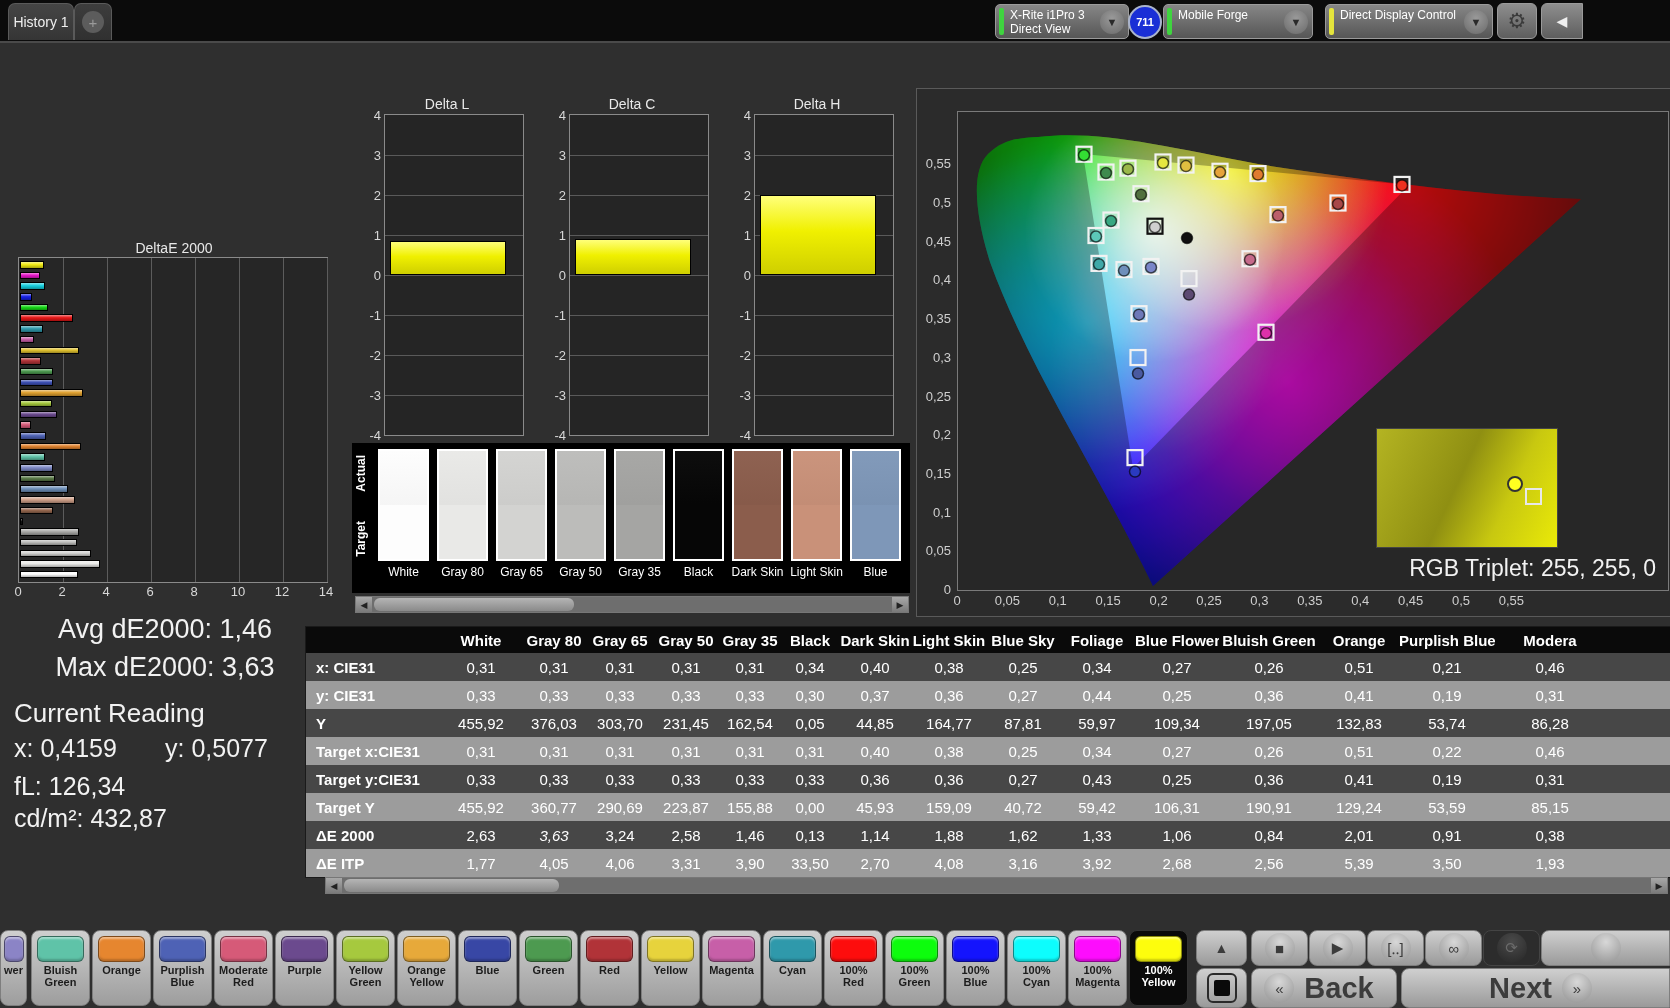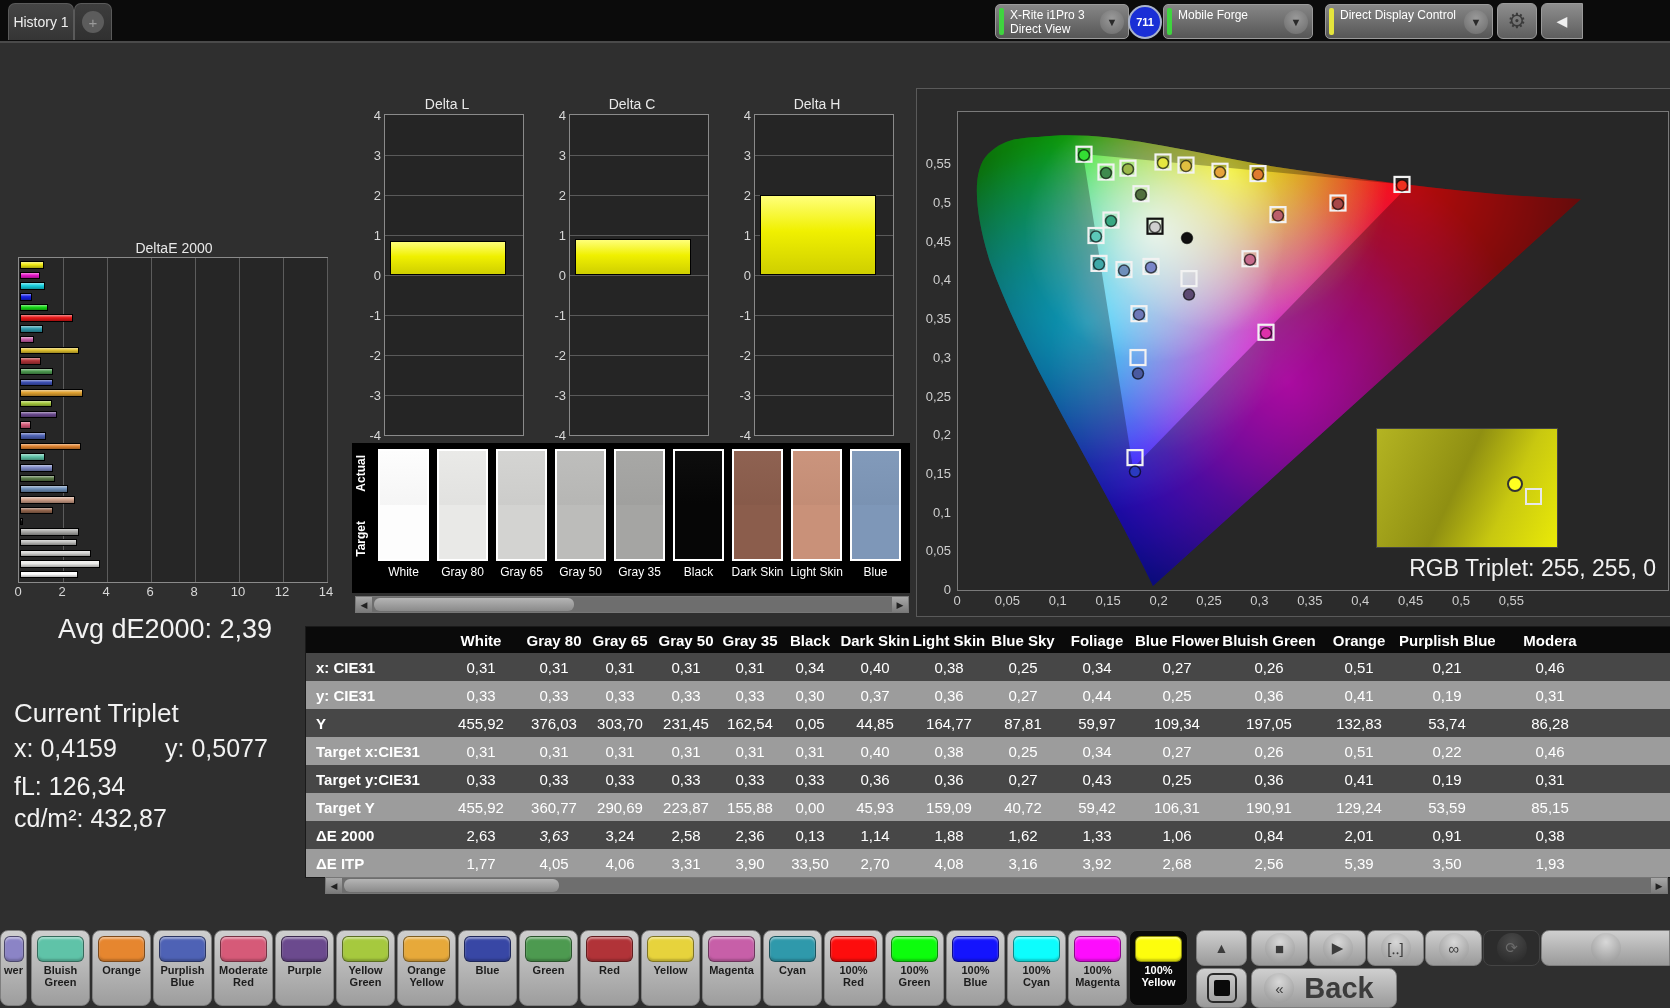--- a/index.html
+++ b/index.html
@@ -411,22 +411,23 @@
         <div class="cie-xtick" style="left: 292px; position: absolute;">0,25</div>
         <div class="cie-xtick" style="left: 342.4px; position: absolute;">0,3</div>
         <div class="cie-xtick" style="left: 392.8px; position: absolute;">0,35</div>
         <div class="cie-xtick" style="left: 443.2px; position: absolute;">0,4</div>
         <div class="cie-xtick" style="left: 493.6px; position: absolute;">0,45</div>
         <div class="cie-xtick" style="left: 544px; position: absolute;">0,5</div>
         <div class="cie-xtick" style="left: 594.4px; position: absolute;">0,55</div>
       </div>
   </div>
 
-  <div class="abs stat-big" style="left:20px;top:614px;">Avg dE2000: 2,39</div>
-  <div class="abs stat-left" style="left:14px;top:698px;font-size:26px;">Current Triplet</div>
+  <div class="abs stat-big" style="left:20px;top:614px;">Avg dE2000: 1,46</div>
+  <div class="abs stat-big" style="left:20px;top:652px;">Max dE2000: 3,63</div>
+  <div class="abs stat-left" style="left:14px;top:698px;font-size:26px;">Current Reading</div>
   <div class="abs stat-left" style="left:14px;top:734px;">x: 0,4159</div>
   <div class="abs stat-left" style="left:165px;top:734px;">y: 0,5077</div>
   <div class="abs stat-left" style="left:14px;top:772px;">fL: 126,34</div>
   <div class="abs stat-left" style="left:14px;top:804px;">cd/m²: 432,87</div>
 
   <div class="abs" id="dtable" style="left:305px;top:626px;width:1365px;height:250px;">
       <div class="trow head">
         <div class="tcell lbl" style="width: 135px;"></div>
         <div class="tcell" style="width: 80px;">White</div>
         <div class="tcell" style="width: 66px;">Gray 80</div>
@@ -551,21 +552,21 @@
         <div class="tcell" style="width: 80px;">129,24</div>
         <div class="tcell" style="width: 96px;">53,59</div>
         <div class="tcell" style="width: 110px;">85,15</div>
       </div>
       <div class="trow dark">
         <div class="tcell lbl" style="width: 135px;">ΔE 2000</div>
         <div class="tcell" style="width: 80px;">2,63</div>
         <div class="tcell" style="width: 66px; font-style: italic;">3,63</div>
         <div class="tcell" style="width: 66px;">3,24</div>
         <div class="tcell" style="width: 66px;">2,58</div>
-        <div class="tcell" style="width: 62px;">2,36</div>
+        <div class="tcell" style="width: 62px;">1,46</div>
         <div class="tcell" style="width: 58px;">0,13</div>
         <div class="tcell" style="width: 72px;">1,14</div>
         <div class="tcell" style="width: 76px;">1,88</div>
         <div class="tcell" style="width: 72px;">1,62</div>
         <div class="tcell" style="width: 76px;">1,33</div>
         <div class="tcell" style="width: 84px;">1,06</div>
         <div class="tcell" style="width: 100px;">0,84</div>
         <div class="tcell" style="width: 80px;">2,01</div>
         <div class="tcell" style="width: 96px;">0,91</div>
         <div class="tcell" style="width: 110px;">0,38</div>
@@ -719,15 +720,19 @@
         </div>
         <div class="ctrl" style="left: 1541px; top: 0px; width: 129px; height: 36px; position: absolute; border-radius: 8px 0px 0px 8px;">
           <div class="medal"></div>
         </div>
       </div>
 
     <div class="ctrl" style="left:1251px;top:38px;width:146px;height:40px;">
       <span class="medal">«</span>
       <span class="navtxt">Back</span>
     </div>
+    <div class="ctrl" style="left:1401px;top:38px;width:269px;height:40px;border-radius:8px 0 0 8px;">
+      <span class="navtxt">Next</span>
+      <span class="medal">»</span>
+    </div>
   </div>
 
 </div>
 
 </body></html>

